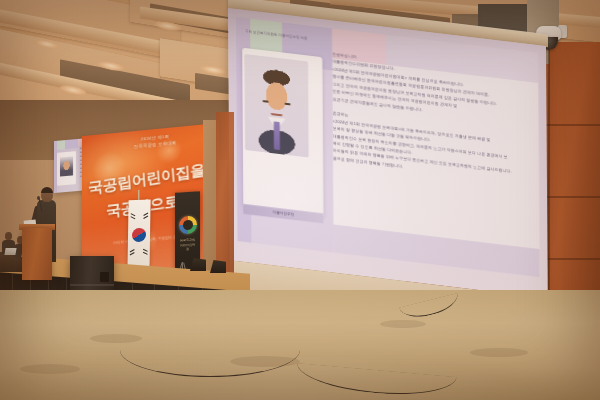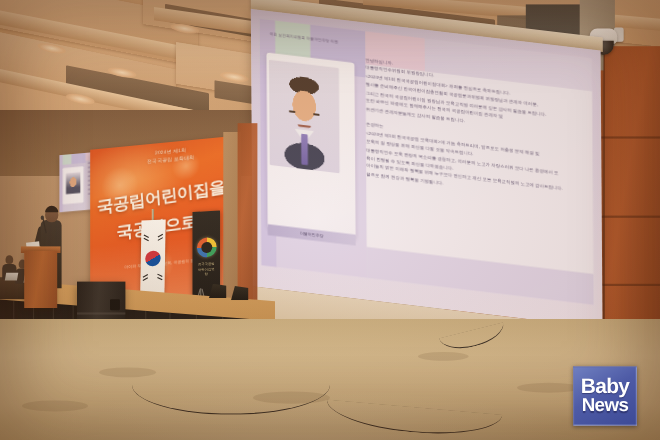--- a/index.html
+++ b/index.html
@@ -613,18 +613,14 @@
     <div class="floor-speck" style="left:470px;top:58px;width:58px;height:9px;"></div>
   </div>
 
   <div class="cable" style="left:120px;top:350px;width:180px;height:26px;"></div>
   <div class="cable" style="left:296px;top:370px;width:160px;height:22px;transform:rotate(5deg);"></div>
   <div class="cable" style="left:400px;top:300px;width:60px;height:14px;transform:rotate(-14deg);"></div>
 
   <div class="warm-cast"></div>
   <div class="vignette"></div>
 
-  <div class="wm">
-    <div class="wm-b">Baby</div>
-    <div class="wm-n">News</div>
-  </div>
 
 </div>
 
 </body></html>

